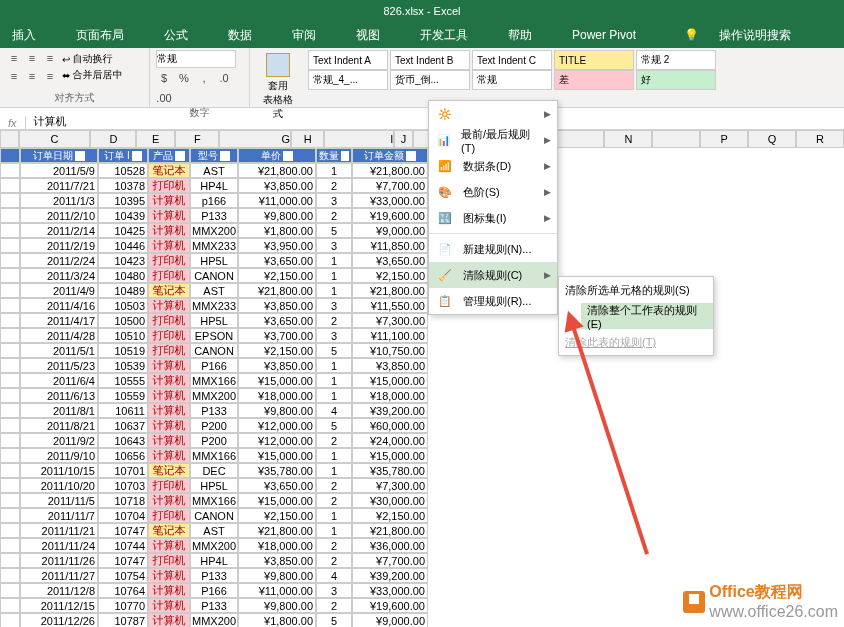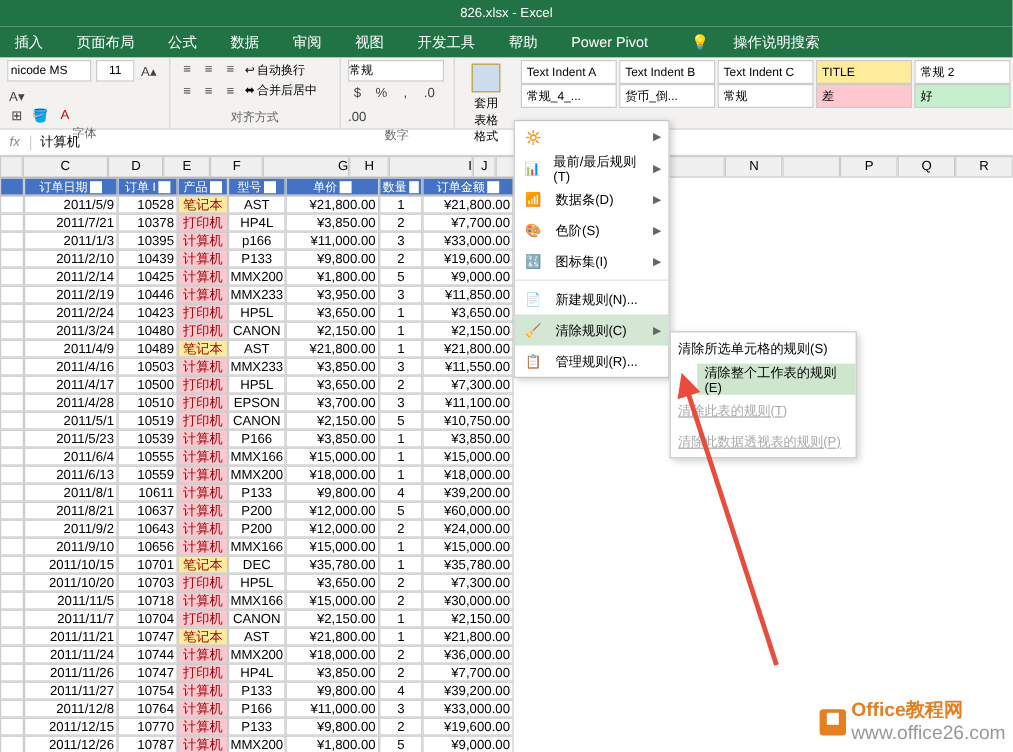--- a/index.html
+++ b/index.html
@@ -1,18 +1,18 @@
 <!DOCTYPE html>
 <html><head>
 <meta charset="utf-8">
 <style>
 * { margin: 0; padding: 0; box-sizing: border-box; font-family: "Microsoft YaHei", Arial, sans-serif; }
 body { width: 844px; height: 627px; background: #fff; overflow: hidden; position: relative; font-size: 11px; }
 .titlebar { background: #217346; color: #fff; height: 22px; display: flex; align-items: center; justify-content: center; font-size: 11px; }
-.tabs { background: #217346; color: #fff; height: 26px; display: flex; align-items: center; padding: 0 4px; gap: 12px; font-size: 12px; }
+.tabs { background: #217346; color: #fff; height: 26px; display: flex; align-items: center; padding: 0 4px; gap: 24px; font-size: 12px; }
 .tabs span { padding: 4px 8px; cursor: pointer; }
 .tabs .search { display: flex; align-items: center; gap: 4px; }
 .ribbon { background: #f3f2f1; height: 60px; border-bottom: 1px solid #d4d4d4; display: flex; align-items: stretch; }
 .grp { border-right: 1px solid #d4d4d4; padding: 2px 6px; display: flex; flex-direction: column; justify-content: space-between; }
 .grp-label { font-size: 10px; color: #666; text-align: center; }
 .grp-ctrls { display: flex; align-items: center; gap: 4px; flex-wrap: wrap; }
 .font-sel { border: 1px solid #ccc; height: 18px; font-size: 10px; padding: 0 2px; width: 70px; }
 .size-sel { border: 1px solid #ccc; height: 18px; font-size: 10px; width: 32px; text-align: center; }
 .ibtn { width: 16px; height: 16px; display: inline-flex; align-items: center; justify-content: center; font-size: 11px; color: #444; }
 .align-grid { display: grid; grid-template-columns: repeat(3,16px); gap: 2px; }
@@ -21,21 +21,21 @@
 .numfmt-sel { border: 1px solid #ccc; height: 18px; width: 80px; font-size: 10px; }
 .bigbtn { display: flex; flex-direction: column; align-items: center; justify-content: center; font-size: 10px; padding: 2px 6px; cursor: pointer; border: 1px solid transparent; }
 .bigbtn.active { background: #d4e6d4; border: 1px solid #9fc89f; }
 .bigbtn .ico { width: 24px; height: 24px; background: #f0e0a0; border: 1px solid #c0a040; margin-bottom: 2px; }
 .styles-gal { flex: 1; display: flex; flex-direction: column; padding: 2px; }
 .gal-row { display: flex; gap: 2px; }
 .gal-cell { border: 1px solid #ccc; height: 20px; width: 80px; font-size: 10px; display: flex; align-items: center; padding: 0 4px; background: #fff; }
 .gal-cell.tyel { background: #ffeb9c; }
 .gal-cell.bad { background: #ffc7ce; }
 .gal-cell.good { background: #c6efce; }
-.fxbar { height: 22px; border-bottom: 1px solid #d4d4d4; display: flex; align-items: center; }
+.fxbar { height: 22px; border-bottom: 1px solid #d4d4d4; display: flex; align-items: flex-end; }
 .fxbar .fx { font-style: italic; color: #888; padding: 0 8px; border-right: 1px solid #ccc; }
 .fxbar .val { padding: 0 8px; font-size: 11px; }
 .colhdr { display: flex; height: 18px; }
 .ch { border: 1px solid #ccc; background: #f0f0f0; font-size: 11px; display: flex; align-items: center; justify-content: center; }
 .grid { font-size: 11px; }
 .row { display: flex; height: 15px; }
 .cell { border: 1px solid #ccc; height: 15px; overflow: hidden; white-space: nowrap; padding: 0 2px; display: flex; align-items: center; }
 .hdr-row .cell { background: #4472c4; color: #fff; font-size: 10px; justify-content: center; }
 .hdr-row .cell .drop { width: 10px; height: 10px; background: #fff; margin-left: 2px; }
 .c-C { width: 78px; }
@@ -83,34 +83,20 @@
   <span>开发工具</span>
   <span>帮助</span>
   <span>Power Pivot</span>
   <span class="search">
     <span>💡</span>
     <span>操作说明搜索</span>
   </span>
 </div>
 
 <div class="ribbon">
-  <div class="grp" style="width:150px">
-    <div class="grp-ctrls">
-      <input class="font-sel" value="nicode MS" style="">
-      <input class="size-sel" value="11" style="">
-      <span class="ibtn">A▴</span>
-      <span class="ibtn">A▾</span>
-    </div>
-    <div class="grp-ctrls">
-      <span class="ibtn">⊞</span>
-      <span class="ibtn">🪣</span>
-      <span class="ibtn" style="color:#c00">A</span>
-    </div>
-    <div class="grp-label">字体</div>
-  </div>
 
   <div class="grp" style="width:150px">
     <div class="grp-ctrls">
       <div class="align-grid">
         <span class="ibtn">≡</span>
         <span class="ibtn">≡</span>
         <span class="ibtn">≡</span>
         <span class="ibtn">≡</span>
         <span class="ibtn">≡</span>
         <span class="ibtn">≡</span>
@@ -579,21 +565,20 @@
     </div>
     <div class="dd-item">
       <span class="dico">📋</span>
       <span>管理规则(R)...</span>
     </div>
   </div>
 <div class="dropdown dd2" id="menu2">
     <div class="dd-item">清除所选单元格的规则(S)</div>
     <div class="dd-item hov">清除整个工作表的规则(E)</div>
     <div class="dd-item dis">清除此表的规则(T)</div>
-    <div class="dd-item dis">清除此数据透视表的规则(P)</div>
   </div>
 
 <div class="arrow">
   <div class="arrow-head"></div>
   <div class="arrow-line"></div>
 </div>
 
 <div class="watermark">
   <div class="wm-ico"></div>
   <div>

